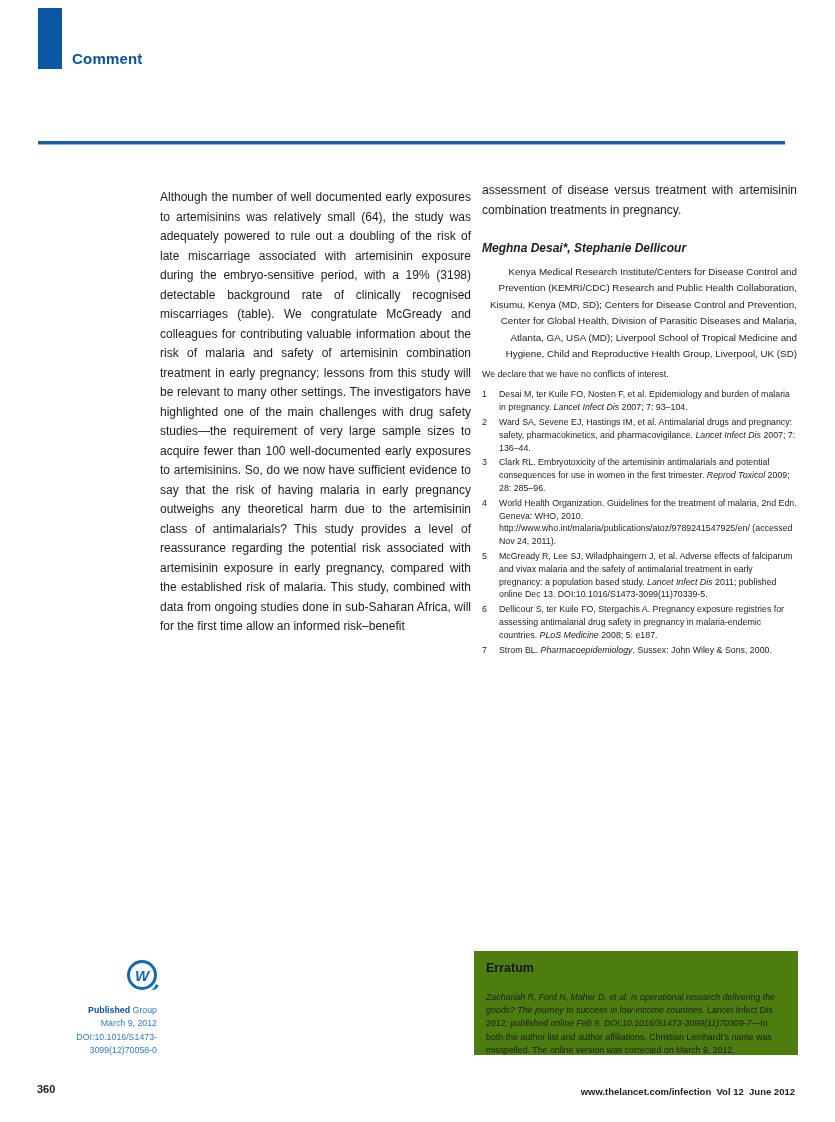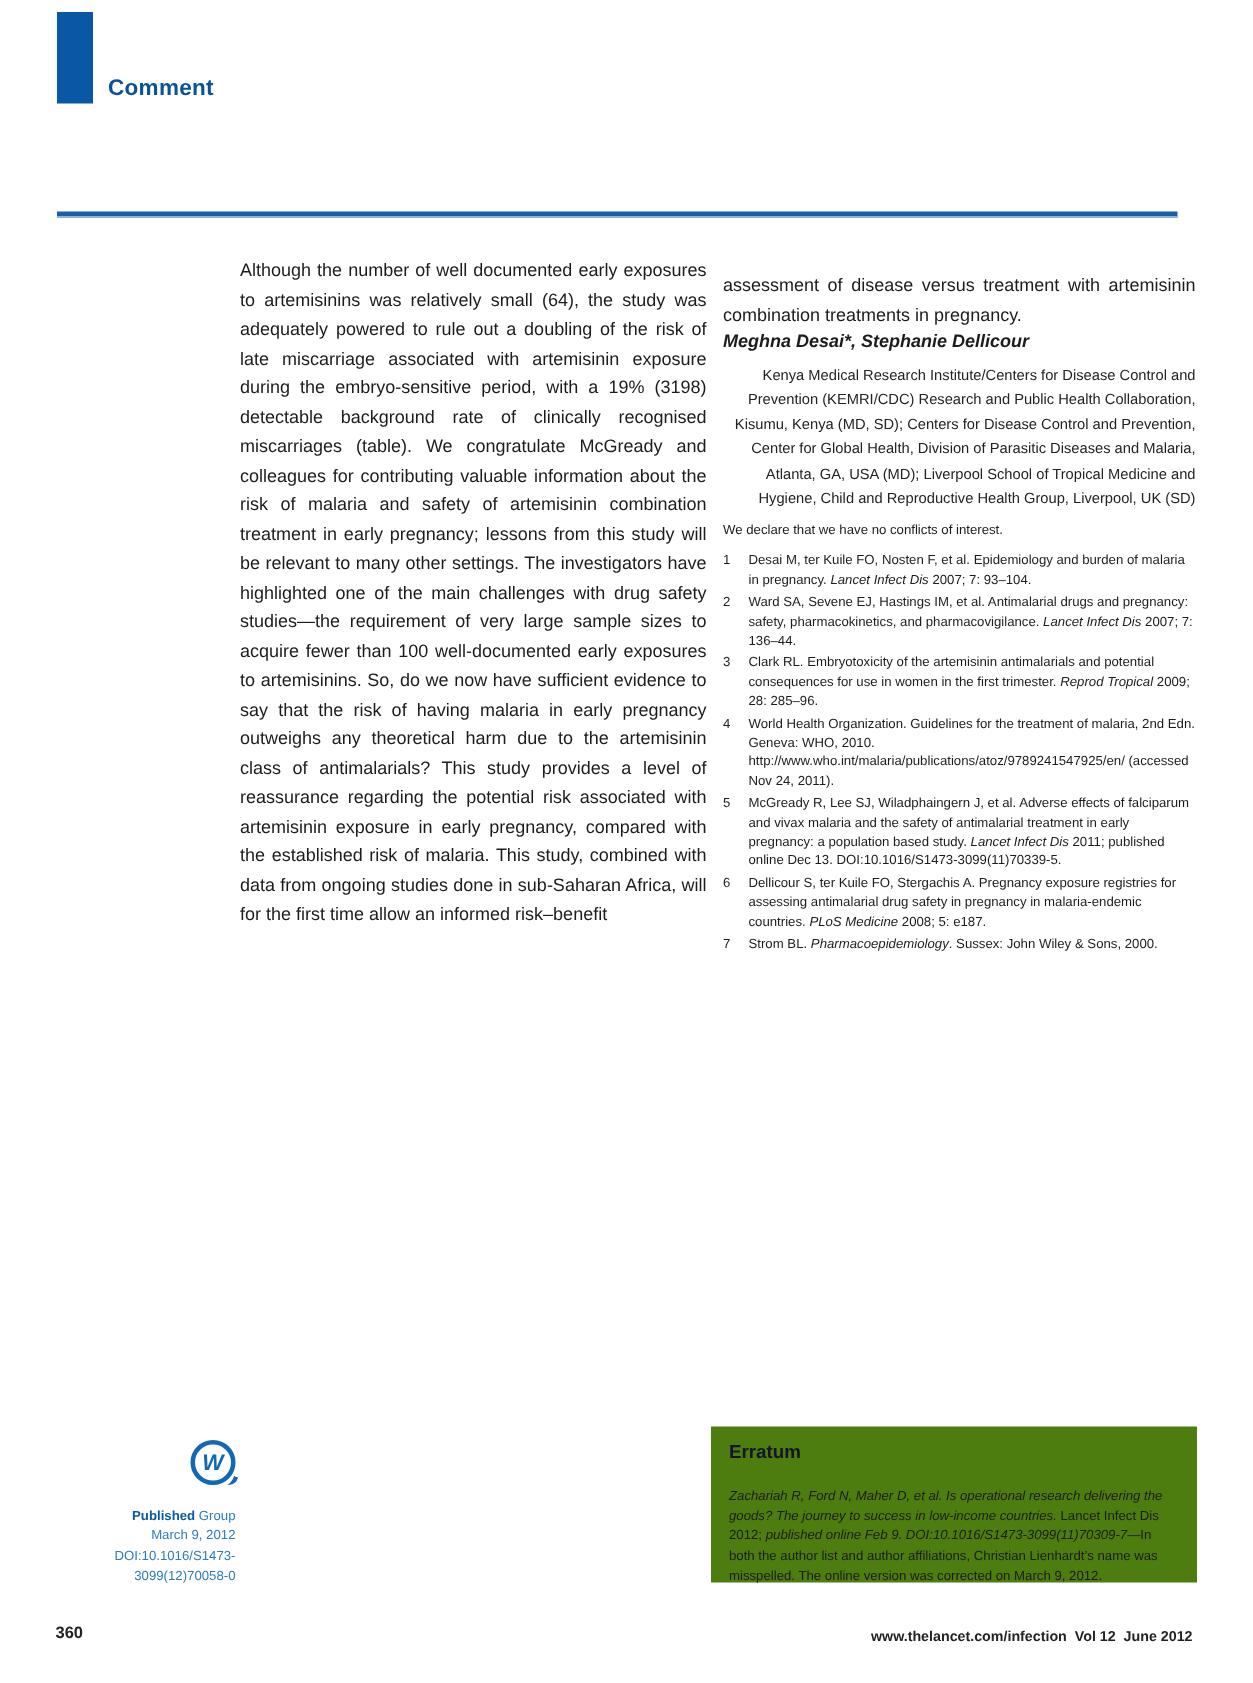--- a/index.html
+++ b/index.html
@@ -5,26 +5,26 @@
   html,body { margin:0; padding:0; background:#ffffff; }
   .page {
     position:relative; width:835px; height:1122px; background:#ffffff;
     font-family:"Liberation Sans", sans-serif; color:#1c1c1c; overflow:hidden;
   }
   .topbar { position:absolute; left:38px; top:8px; width:24px; height:61px; background:#0a57a5; }
   .section-title { position:absolute; left:72px; top:50px; font-size:15px; font-weight:bold; color:#0a519c; letter-spacing:0.2px; }
   .top-rule { position:absolute; left:38px; top:141px; width:747px; height:3px; background:#1a5fa8; border-bottom:1px solid #8fb3d9; }
 
   .col-left {
-    position:absolute; left:160px; top:171px; width:311px;
+    position:absolute; left:160px; top:188px; width:311px;
     font-size:12px; line-height:19.5px; text-align:justify; text-justify:inter-word;
   }
   .col-right { position:absolute; left:482px; top:181px; width:315px; }
   .para { font-size:12px; line-height:19.5px; text-align:justify; }
-  .authors { font-size:12px; font-weight:bold; font-style:italic; color:#1c1c1c; }
+  .authors { margin-top:21px; font-size:12px; font-weight:bold; font-style:italic; color:#1c1c1c; }
   .affiliations { margin-top:9px; font-size:9.8px; line-height:16.4px; color:#222222;text-align:right; }
   .declaration { margin-top:7px; font-size:8.8px; color:#1c1c1c; }
   .references { margin-top:9px; font-size:8.8px; line-height:12.8px; color:#1c1c1c; }
   .ref { display:flex; margin-bottom:2px; }
   .ref-num { width:17px; flex:0 0 17px; }
   .ref-text { flex:1; }
   .ital { font-style:italic; }
 
   .logo {
     position:absolute; left:127px; top:960px; width:24px; height:24px;
@@ -71,21 +71,21 @@
         <div class="ref">
           <span class="ref-num">1</span>
           <span class="ref-text"><span>Desai M, ter Kuile FO, Nosten F, et al. Epidemiology and burden of malaria in pregnancy. </span><span class="ital">Lancet Infect Dis</span><span> 2007; 7: 93–104.</span></span>
         </div>
         <div class="ref">
           <span class="ref-num">2</span>
           <span class="ref-text"><span>Ward SA, Sevene EJ, Hastings IM, et al. Antimalarial drugs and pregnancy: safety, pharmacokinetics, and pharmacovigilance. </span><span class="ital">Lancet Infect Dis</span><span> 2007; 7: 136–44.</span></span>
         </div>
         <div class="ref">
           <span class="ref-num">3</span>
-          <span class="ref-text"><span>Clark RL. Embryotoxicity of the artemisinin antimalarials and potential consequences for use in women in the first trimester. </span><span class="ital">Reprod Tropical</span><span> 2009; 28: 285–96.</span></span>
+          <span class="ref-text"><span>Clark RL. Embryotoxicity of the artemisinin antimalarials and potential consequences for use in women in the first trimester. </span><span class="ital">Reprod Toxicol</span><span> 2009; 28: 285–96.</span></span>
         </div>
         <div class="ref">
           <span class="ref-num">4</span>
           <span class="ref-text"><span>World Health Organization. Guidelines for the treatment of malaria, 2nd Edn. Geneva: WHO, 2010. http://www.who.int/malaria/publications/atoz/9789241547925/en/ (accessed Nov 24, 2011).</span></span>
         </div>
         <div class="ref">
           <span class="ref-num">5</span>
           <span class="ref-text"><span>McGready R, Lee SJ, Wiladphaingern J, et al. Adverse effects of falciparum and vivax malaria and the safety of antimalarial treatment in early pregnancy: a population based study. </span><span class="ital">Lancet Infect Dis</span><span> 2011; published online Dec 13. DOI:10.1016/S1473-3099(11)70339-5.</span></span>
         </div>
         <div class="ref">

